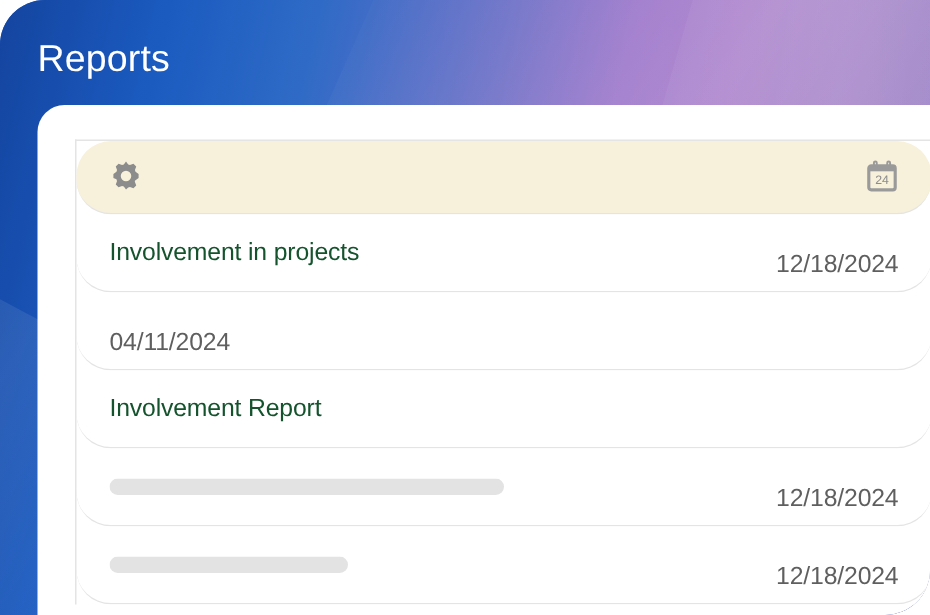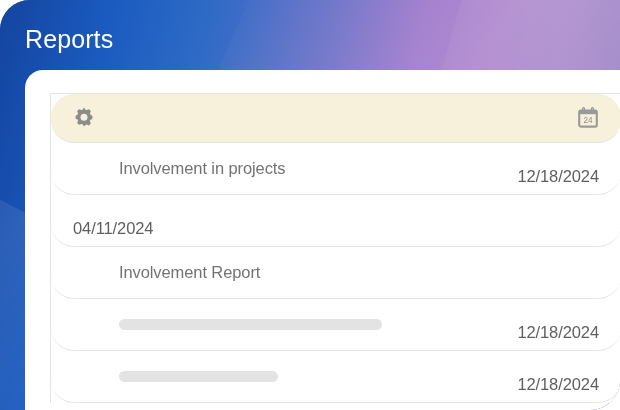--- a/index.html
+++ b/index.html
@@ -133,26 +133,25 @@
     background: #f7f0da;
     height: 49px;
     border-bottom: 1px solid #e4e4e4;
     justify-content: space-between;
     padding: 0 21px;
   }
 
   .cell-title {
     flex: 1 1 auto;
     font-size: 16.5px;
-    color: #737373;
+    color: #14532d;
     font-weight: 500;
     letter-spacing: -0.1px;
     white-space: nowrap;
     overflow: hidden;
-    margin-left: 46px;
   }
   .cell-date {
     flex: 0 0 auto;
     font-size: 16.5px;
     color: #5f5f5f;
     font-weight: 500;
     letter-spacing: -0.1px;
     text-align: right;
     white-space: nowrap;
     margin-top: 16px;

